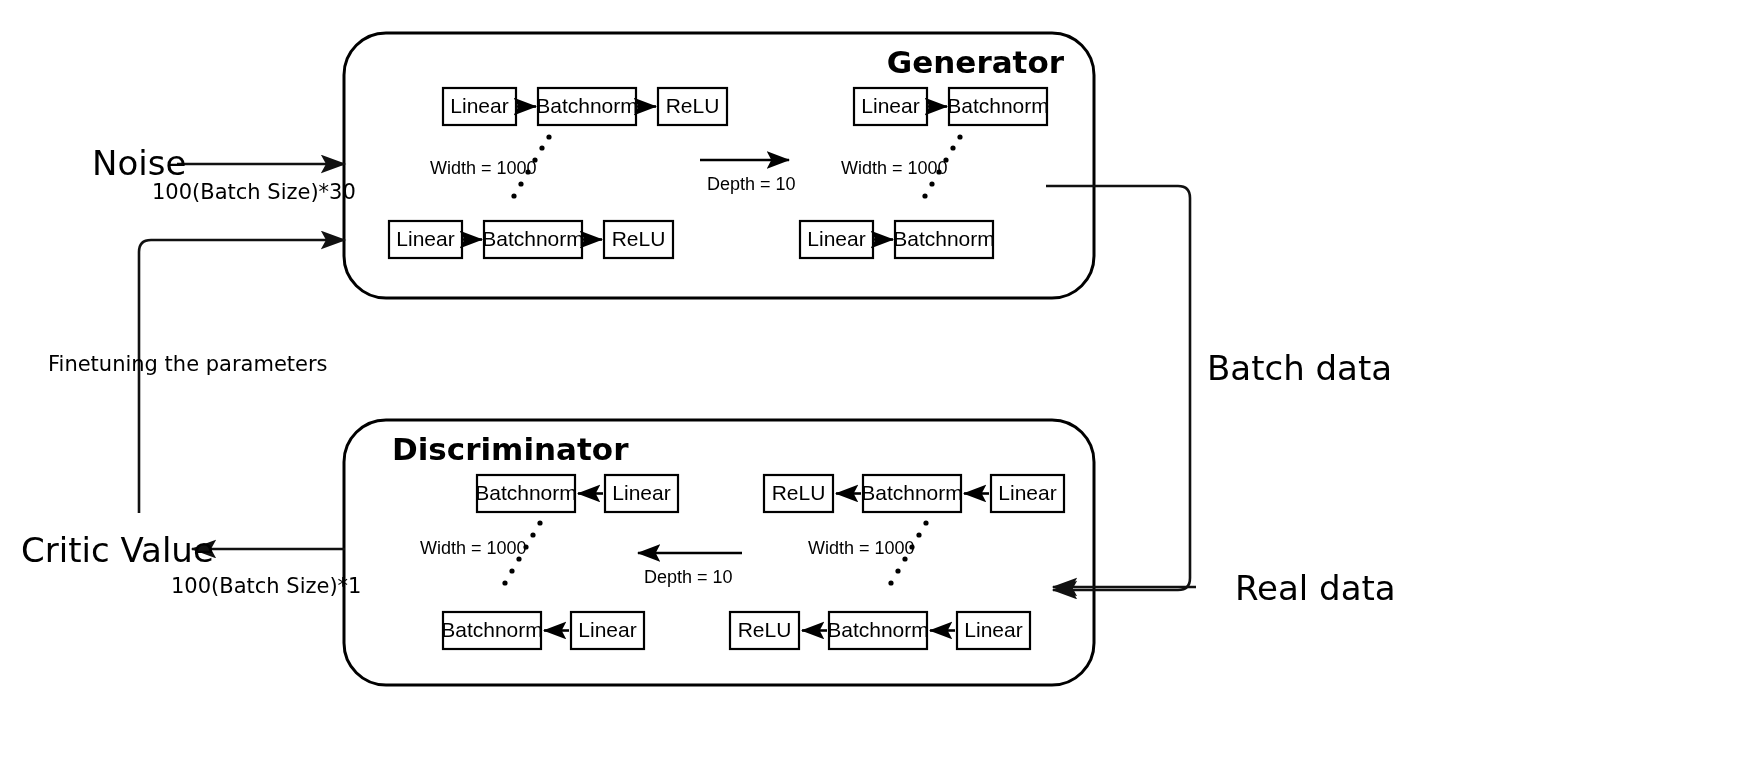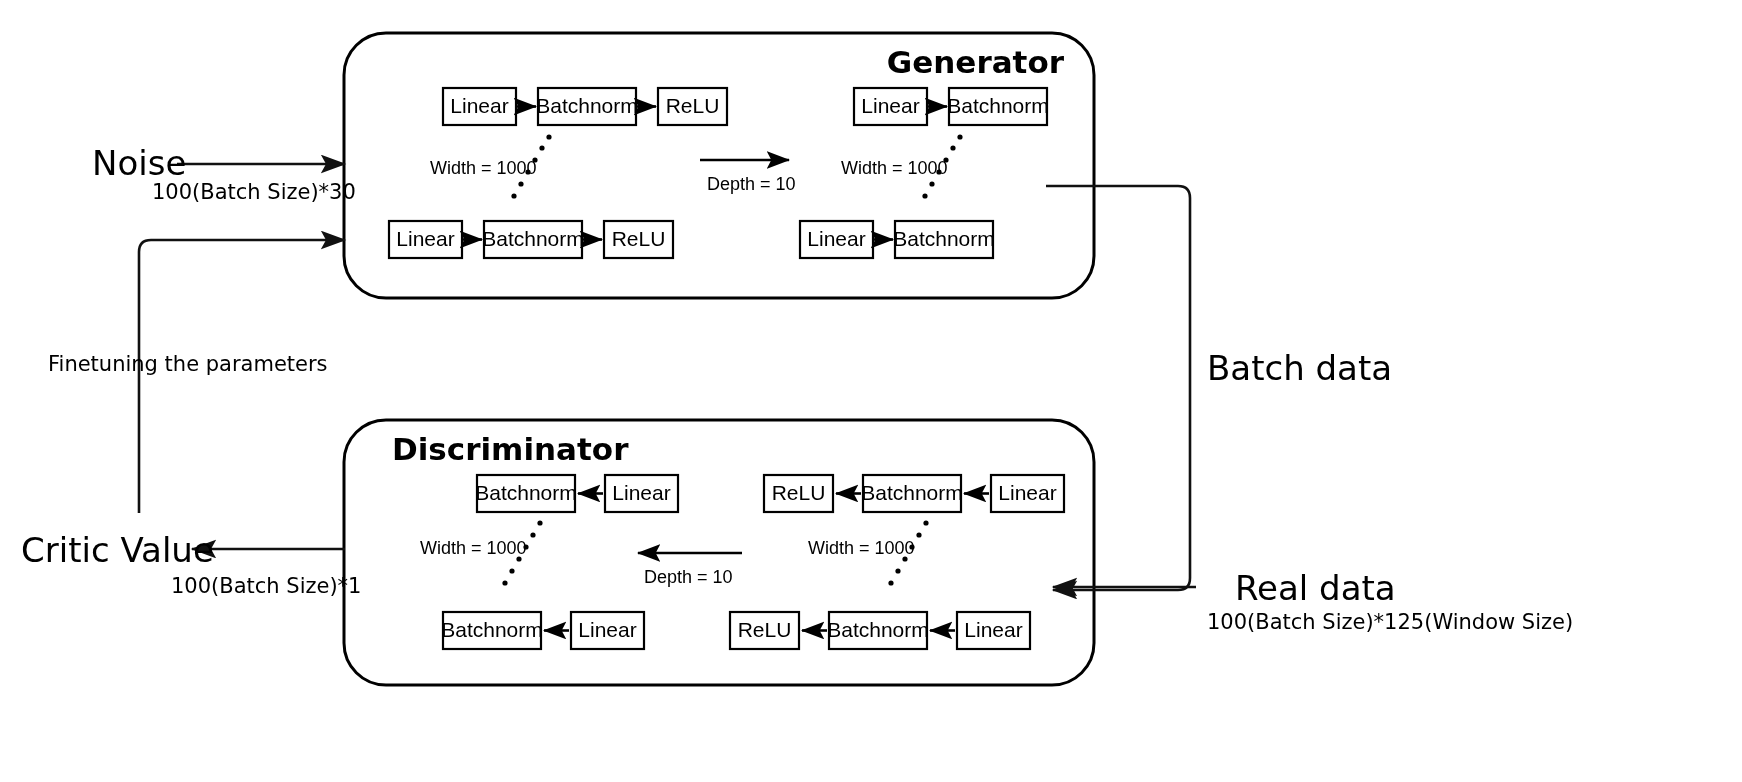--- a/index.html
+++ b/index.html
@@ -260,14 +260,13 @@
   <div style="position:absolute; left:152px; top:180px;" class="io-sub">100(Batch Size)*30</div>
 
   <div style="position:absolute; left:48px; top:352px;" class="note-label">Finetuning the parameters</div>
 
   <div style="position:absolute; left:21px; top:530px;" class="io-label">Critic Value</div>
   <div style="position:absolute; left:155px; top:574px;margin-left:16px;" class="io-sub">100(Batch Size)*1</div>
 
   <div style="position:absolute; left:1207px; top:348px;" class="io-label">Batch data</div>
 
   <div style="position:absolute; left:1207px; top:568px;margin-left:28px;" class="io-label">Real data</div>
-  <div style="position:absolute; left:1207px; top:610px;" class="io-sub">100(Batch Size)*125(Window Size)</div>
 </div>
 
 </body></html>

